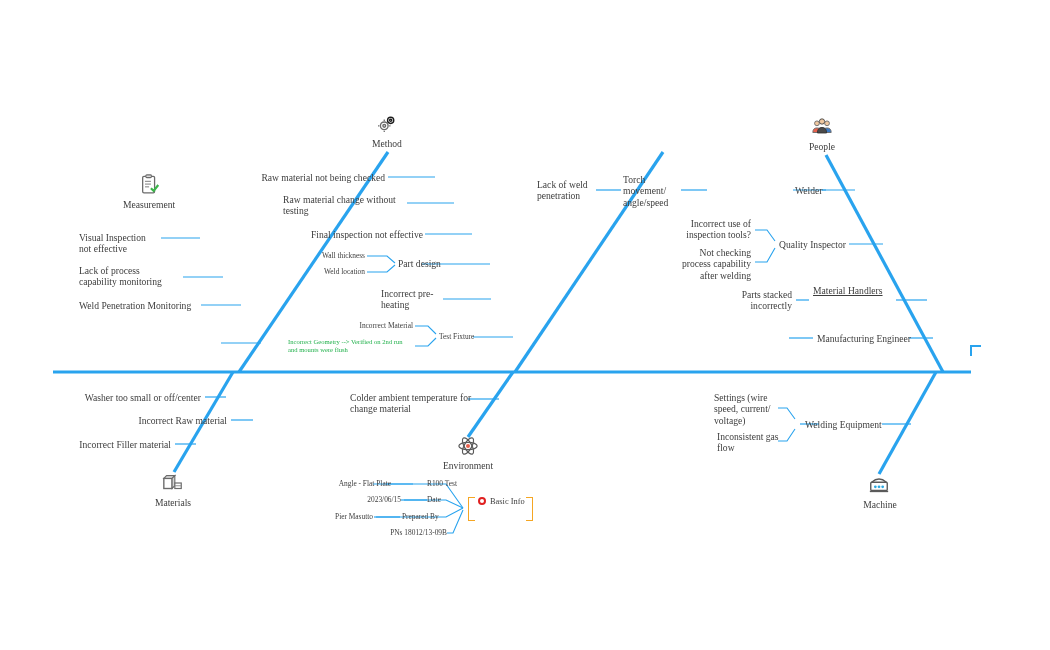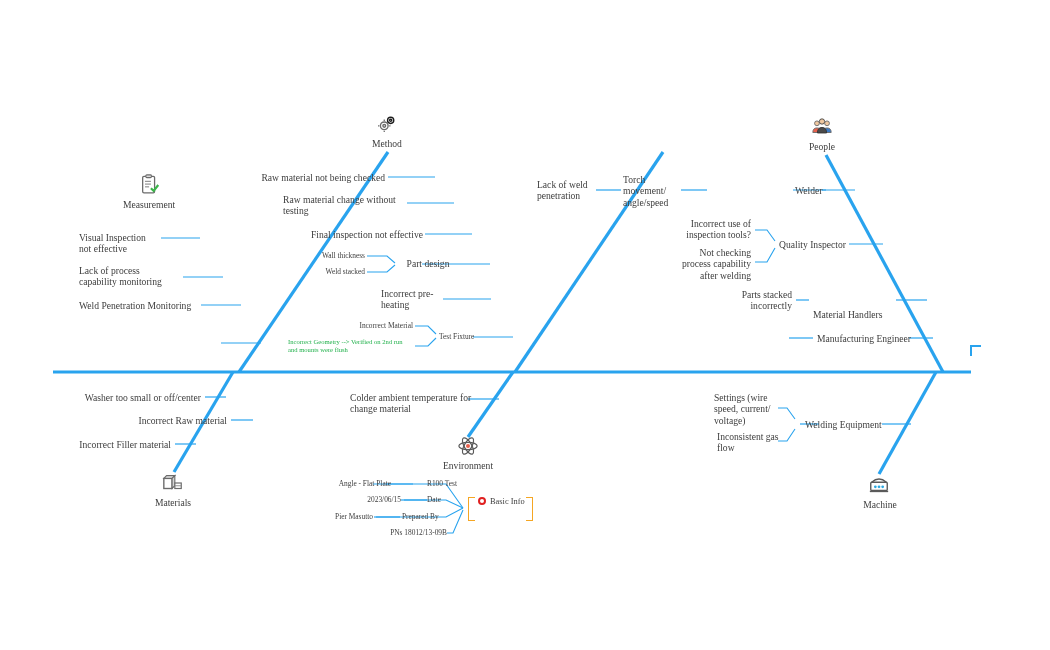--- a/index.html
+++ b/index.html
@@ -186,23 +186,23 @@
   <div class="lbl" style="left:36px;top:232px;width:80px;white-space:pre-line;">Visual Inspection
 not effective</div>
   <div class="lbl" style="left:36px;top:265px;width:100px;white-space:pre-line;">Lack of process
 capability monitoring</div>
   <div class="lbl" style="left:36px;top:300px;width:122px;white-space:pre-line;">Weld Penetration Monitoring</div>
 
   <div class="lbl r" style="left:200px;top:172px;width:142px;">Raw material not being checked</div>
   <div class="lbl" style="left:240px;top:194px;width:124px;white-space:pre-line;">Raw material change without
 testing</div>
   <div class="lbl r" style="left:240px;top:229px;width:140px;">Final inspection not effective</div>
-  <div class="lbl" style="left:355px;top:258px;width:60px;text-align:center;">Part design</div>
+  <div class="lbl" style="left:355px;top:258px;width:60px;">Part design</div>
   <div class="lbl small r" style="left:258px;top:251px;width:64px;">Wall thickness</div>
-  <div class="lbl small r" style="left:258px;top:267px;width:64px;">Weld stacked</div>
+  <div class="lbl small r" style="left:258px;top:267px;width:64px;">Weld location</div>
   <div class="lbl" style="left:338px;top:288px;width:70px;white-space:pre-line;">Incorrect pre-
 heating</div>
   <div class="lbl small" style="left:396px;top:332px;width:60px;">Test Fixture</div>
   <div class="lbl small r" style="left:300px;top:321px;width:70px;">Incorrect Material</div>
   <div class="lbl tiny green" style="left:245px;top:338px;width:128px;white-space:pre-line;">Incorrect Geometry --&gt; Verified on 2nd run
 and mounts were flush</div>
 
   <div class="lbl" style="left:752px;top:185px;width:40px;">Welder</div>
   <div class="lbl" style="left:580px;top:174px;width:62px;white-space:pre-line;">Torch
 movement/
@@ -210,21 +210,21 @@
   <div class="lbl" style="left:494px;top:179px;width:62px;white-space:pre-line;">Lack of weld
 penetration</div>
 
   <div class="lbl" style="left:736px;top:239px;width:90px;">Quality Inspector</div>
   <div class="lbl r" style="left:608px;top:218px;width:100px;white-space:pre-line;">Incorrect use of
 inspection tools?</div>
   <div class="lbl r" style="left:608px;top:247px;width:100px;white-space:pre-line;">Not checking
 process capability
 after welding</div>
 
-  <div class="lbl" style="left:770px;top:309px;width:90px;">Material Handlers</div>
+  <div class="lbl" style="left:770px;top:285px;width:90px;text-decoration:underline;">Material Handlers</div>
   <div class="lbl r" style="left:659px;top:289px;width:90px;white-space:pre-line;">Parts stacked
 incorrectly</div>
 
   <div class="lbl" style="left:774px;top:333px;width:120px;">Manufacturing Engineer</div>
 
   <div class="lbl r" style="left:20px;top:392px;width:138px;">Washer too small or off/center</div>
   <div class="lbl r" style="left:60px;top:415px;width:124px;">Incorrect Raw material</div>
   <div class="lbl r" style="left:4px;top:439px;width:124px;">Incorrect Filler material</div>
 
   <div class="lbl" style="left:307px;top:392px;width:130px;white-space:pre-line;">Colder ambient temperature for

